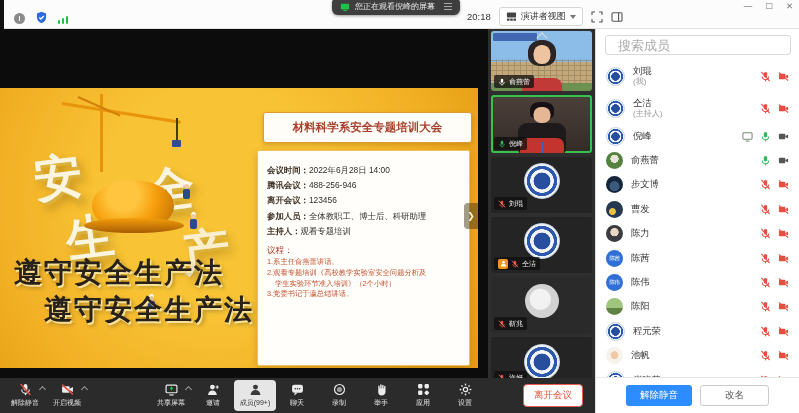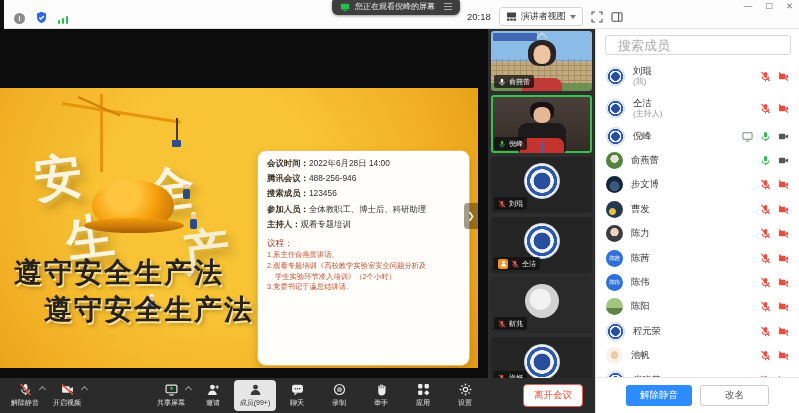--- a/index.html
+++ b/index.html
@@ -45,21 +45,21 @@
   .worker{position:absolute;z-index:4}
   .worker .wh{width:5px;height:5px;border-radius:50%;background:#f0c9a0;margin:0 auto;border-top:2px solid #fff}
   .worker .wb{width:7px;height:10px;border-radius:2px;background:#2b4a8a;margin:0 auto}
   .headline{position:absolute;font-weight:800;color:#27211a;letter-spacing:2px;
             text-shadow:1.5px 1.5px 0 rgba(255,236,170,.85),3px 3px 4px rgba(0,0,0,.3);z-index:4}
   
   .stitle{position:absolute;left:263px;top:24px;width:207px;height:29px;background:#fffdf8;border:1px solid #e09a34;
           border-radius:3px;box-shadow:0 2px 4px rgba(140,80,0,.3);display:flex;align-items:center;justify-content:center;
           color:#a8402c;font-weight:bold;font-size:11.5px;z-index:5}
   .scard{position:absolute;left:257px;top:62px;width:213px;height:216px;background:#fffefb;border:1px solid #f0c060;
-         border-radius:9px;box-shadow:0 3px 7px rgba(130,80,0,.3);padding:5px 9px 0 9px;box-sizing:border-box;z-index:5}
+         border-radius:2px;box-shadow:0 3px 7px rgba(130,80,0,.3);padding:12px 9px 0 9px;box-sizing:border-box;z-index:5}
   .iline{font-size:8.4px;color:#2f2f2f;line-height:15.2px;white-space:nowrap}
   .iline b{color:#42362a}
   .ag-title{font-size:8.6px;font-weight:normal;color:#b03a2a;margin-top:5px;line-height:13px}
   .ag{font-size:7.3px;color:#c2512f;line-height:10.8px;white-space:nowrap}
   .ag.ind{padding-left:8px}
   .nextab{position:absolute;left:464px;top:115px;width:14px;height:26px;background:rgba(70,55,20,.5);
           border-radius:4px 0 0 4px;color:#fdf6e0;font-size:9px;display:flex;align-items:center;justify-content:center;z-index:6}
   
   .strip{position:absolute;left:488px;top:28px;width:107px;height:350px;background:#2e2e2e;overflow:hidden}
   .tiles{position:absolute;left:3px;top:3px;width:101px;display:flex;flex-direction:column;gap:4px}
@@ -223,24 +223,25 @@
     <div class="worker" style="left:190px;top:124px">
         <div class="wh"></div>
         <div class="wb"></div>
       </div>
     <div class="worker" style="left:148px;top:206px">
         <div class="wh"></div>
         <div class="wb"></div>
       </div>
     <div class="headline" style="left:14px;top:166px;font-size:28px">遵守安全生产法</div>
     <div class="headline" style="left:44px;top:203px;font-size:28px">遵守安全生产法</div>
+    <div class="stitle">材料科学系安全专题培训大会</div>
     <div class="scard">
       <div class="iline"><b>会议时间：</b><span>2022年6月28日 14:00</span></div>
       <div class="iline"><b>腾讯会议：</b><span>488-256-946</span></div>
-      <div class="iline"><b>搜索成员：</b><span>123456</span></div>
+      <div class="iline"><b>离开会议：</b><span>123456</span></div>
       <div class="iline"><b>参加人员：</b><span>全体教职工、博士后、科研助理</span></div>
       <div class="iline"><b>主持人：</b><span>观看专题培训</span></div>
       <div class="ag-title">议程：</div>
       <div class="ag">1.系主任俞燕蕾讲话。</div>
       <div class="ag">2.观看专题培训《高校教学实验室安全问题分析及</div>
       <div class="ag ind">学生实验环节准入培训》（2个小时）</div>
       <div class="ag">3.党委书记于瀛总结讲话。</div>
     </div>
     <div class="nextab">❯</div>
   </div>

